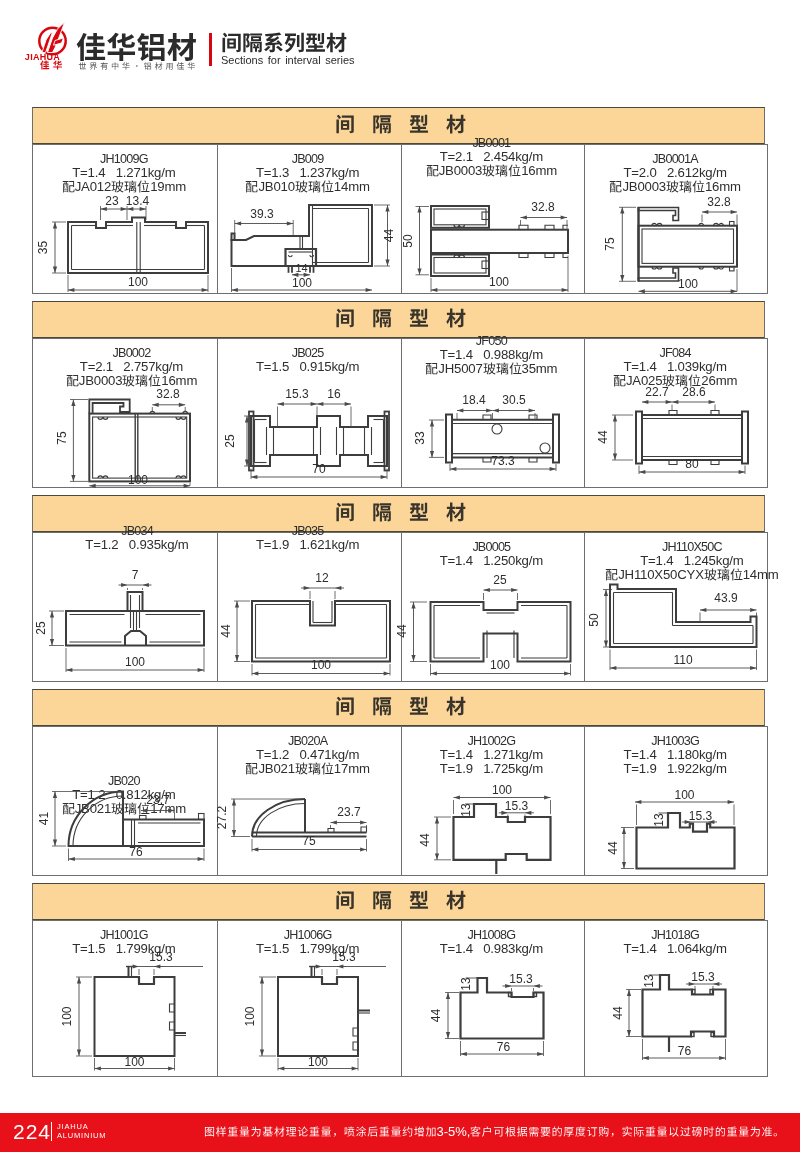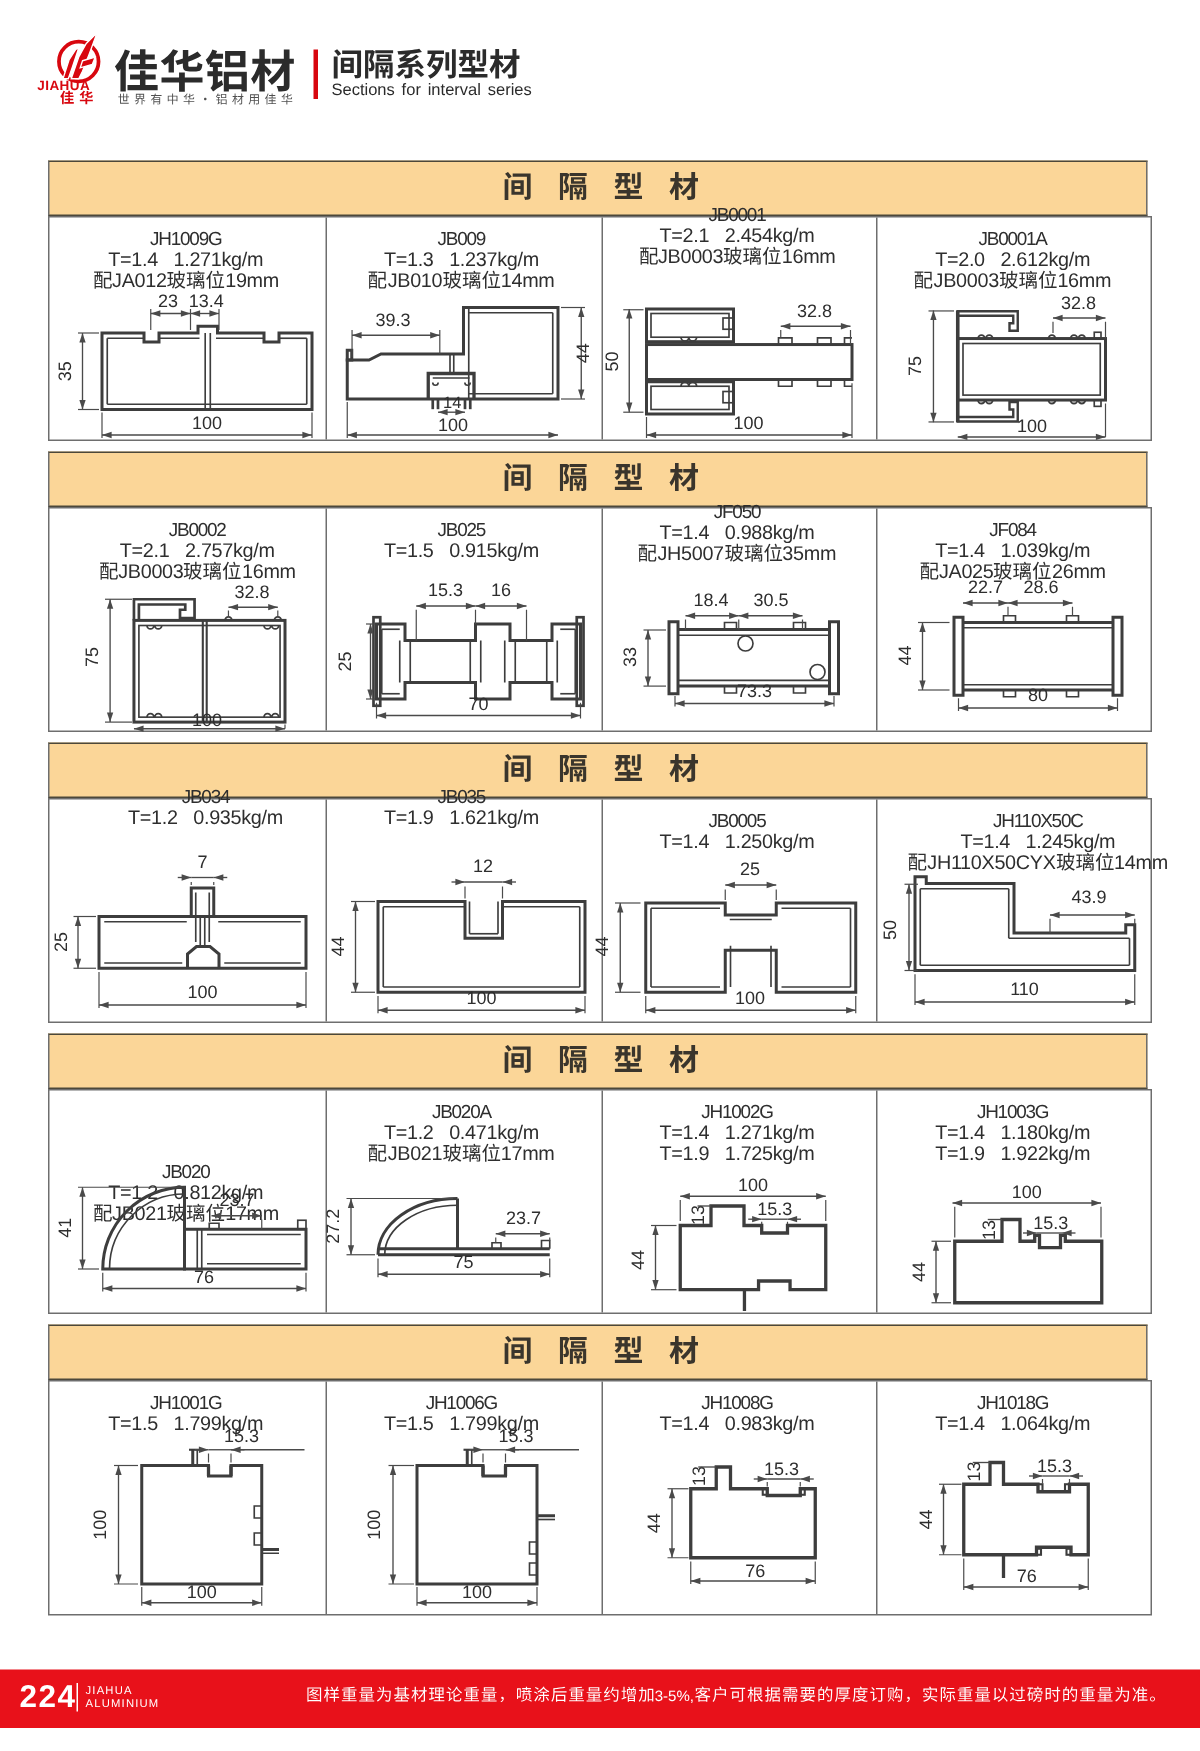--- a/index.html
+++ b/index.html
@@ -1130,21 +1130,21 @@
       <path d="M0,0 L-6.4,-2.1 L-6.4,2.1 Z" fill="#4a4a4a" transform="translate(642.5,1058.0) rotate(180)"></path>
       <path d="M0,0 L-6.4,-2.1 L-6.4,2.1 Z" fill="#4a4a4a" transform="translate(725.5,1058.0) rotate(0)"></path>
       <line x1="642.5" y1="1039.0" x2="642.5" y2="1060.0" stroke="#4a4a4a" stroke-width="0.8"></line>
       <line x1="725.5" y1="1039.0" x2="725.5" y2="1060.0" stroke="#4a4a4a" stroke-width="0.8"></line>
       <text x="684.5" y="1054.5" font-size="12.0" text-anchor="middle" fill="#2e2e2e" font-family="Liberation Sans, sans-serif">76</text>
     </g>
 </svg>
 
 <div class="abs" style="left:0;top:1113px;width:800px;height:39px;background:#e8111a"></div>
 
-<div class="abs" style="left:13px;top:1120px;color:#fff;font-weight:bold;font-size:21px;letter-spacing:1px">224</div>
+<div class="abs" style="left:13px;top:1120px;color:#fff;font-weight:normal;font-size:21px;letter-spacing:1px">224</div>
 <div class="abs" style="left:51px;top:1122px;width:1px;height:19px;background:#fff"></div>
 
 <div class="abs" style="left:57px;top:1122px;color:#fff;font-size:7.5px;line-height:9px;letter-spacing:0.8px">JIAHUA<br>ALUMINIUM</div>
 
 <div class="abs" style="left:204px;top:1123.5px;white-space:nowrap;font-size:11px"><svg style="width:232.5px;height:11px;vertical-align:-0.12em;" viewBox="0 0 21140 1000" fill="#fff">
       <use href="#g23" x="0"></use>
       <use href="#g24" x="1060"></use>
       <use href="#g25" x="2120"></use>
       <use href="#g26" x="3180"></use>
       <use href="#g27" x="4240"></use>
@@ -1156,21 +1156,21 @@
       <use href="#g26" x="10600"></use>
       <use href="#g31" x="11660"></use>
       <use href="#g32" x="12720"></use>
       <use href="#g33" x="13780"></use>
       <use href="#g34" x="14840"></use>
       <use href="#g25" x="15900"></use>
       <use href="#g26" x="16960"></use>
       <use href="#g35" x="18020"></use>
       <use href="#g36" x="19080"></use>
       <use href="#g37" x="20140"></use>
-    </svg><span style="color:#fff;font-size:10px">3-5%,</span><svg style="width:314.2px;height:11px;vertical-align:-0.12em;" viewBox="0 0 28560 1000" fill="#fff">
+    </svg><span style="color:#fff;font-size:13px">3-5%,</span><svg style="width:314.2px;height:11px;vertical-align:-0.12em;" viewBox="0 0 28560 1000" fill="#fff">
       <use href="#g38" x="0"></use>
       <use href="#g39" x="1060"></use>
       <use href="#g40" x="2120"></use>
       <use href="#g41" x="3180"></use>
       <use href="#g42" x="4240"></use>
       <use href="#g43" x="5300"></use>
       <use href="#g44" x="6360"></use>
       <use href="#g45" x="7420"></use>
       <use href="#g46" x="8480"></use>
       <use href="#g47" x="9540"></use>

